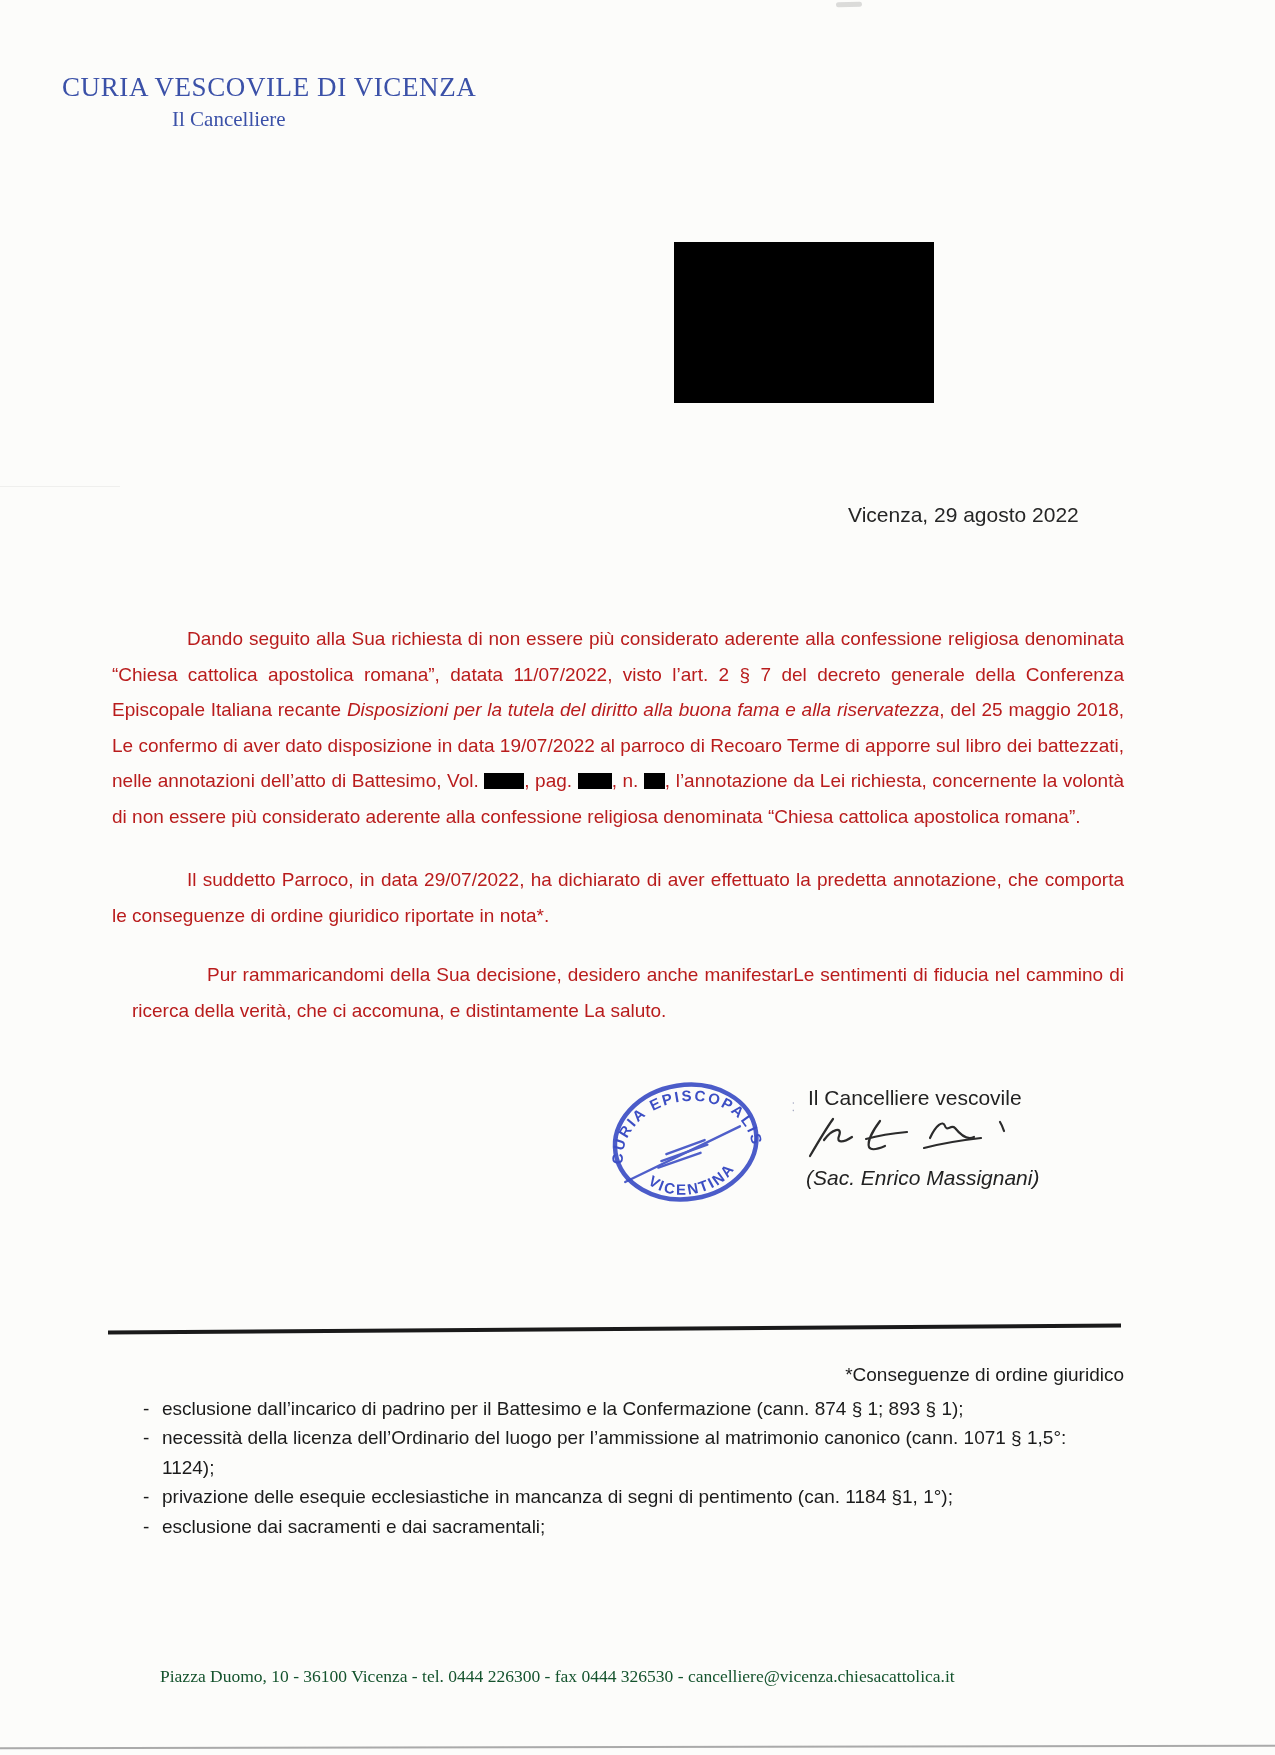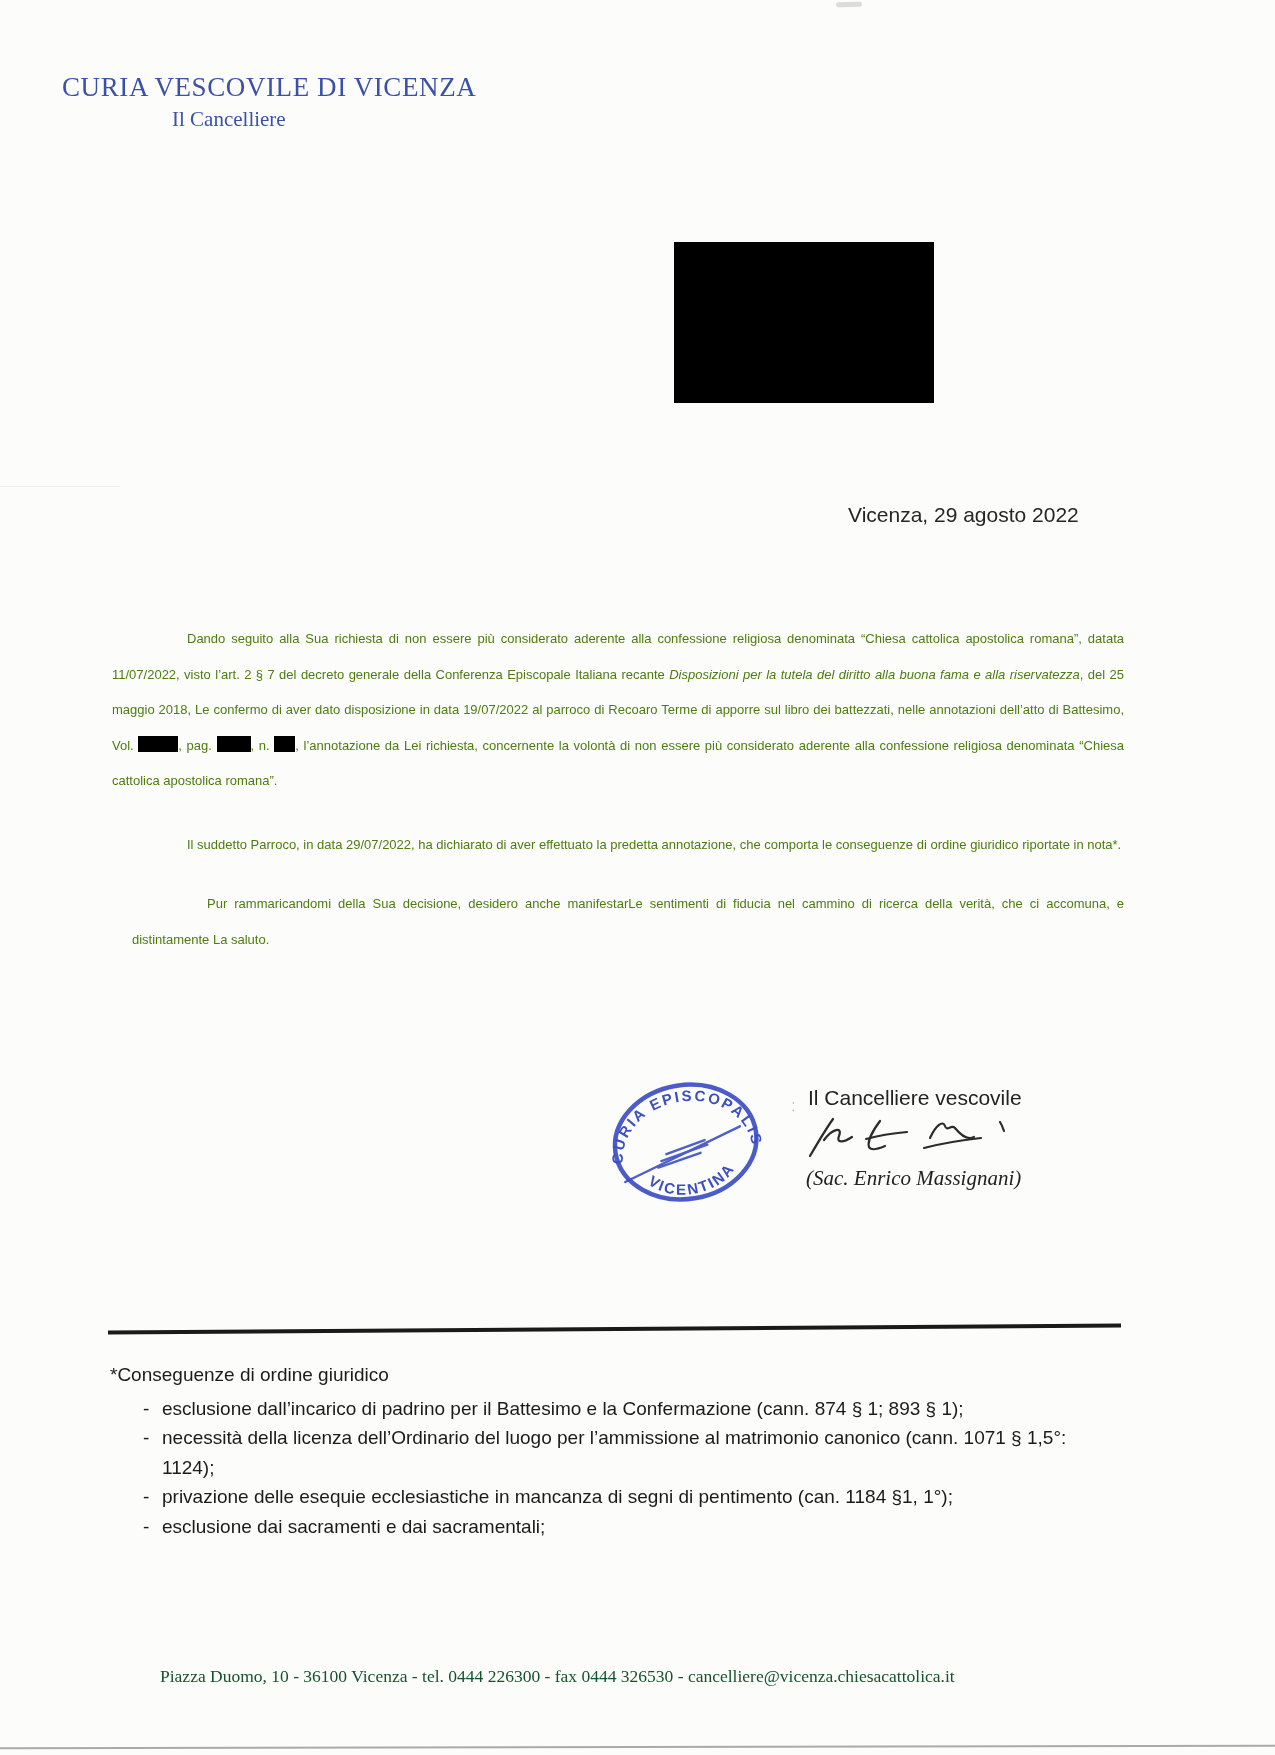--- a/index.html
+++ b/index.html
@@ -24,51 +24,51 @@
     margin-top:4px;padding-left:110px;
   }
   
   .redact-big{position:absolute;left:674px;top:242px;width:260px;height:161px;background:#000;}
   .redact-inline{display:inline-block;background:#000;height:16px;vertical-align:-2px;}
   
   .dateline{position:absolute;left:848px;top:503px;font-size:21px;color:#262626;}
   
   .body-text{
     position:absolute;left:112px;top:621px;width:1012px;
-    font-size:13px;line-height:35.5px;text-align:justify;color:#4d7c0f;
+    font-size:19px;line-height:35.5px;text-align:justify;color:#b91c1c;
   }
   .body-text p{margin:0;text-indent:75px;}
   .body-text p.p2{margin-top:28px;}
   .body-text p.p3{margin-top:24px;margin-left:20px;}
   .it{font-style:italic;}
   
   .stamp{
     position:absolute;left:608px;top:1078px;width:156px;height:132px;
     transform:rotate(-9deg);
   }
   .pre-title-mark{
     position:absolute;left:792px;top:1098px;width:7px;height:9px;
     color:#8a8fb0;font-size:12px;opacity:.75;
   }
   .sig-title{position:absolute;left:808px;top:1086px;font-size:21px;color:#222;}
   .sig-scribble{position:absolute;left:800px;top:1112px;width:230px;height:52px;}
   .sig-name{
     position:absolute;left:806px;top:1166px;
-    font-size:21px;font-style:italic;color:#222;font-family:Liberation Serif, serif;
+    font-size:21px;font-style:italic;color:#222;
   }
   
   .fn-sep{
     position:absolute;left:108px;top:1327px;width:1013px;height:4px;
     background:#1a1a1a;transform:rotate(-0.4deg);
   }
   .footnote{
     position:absolute;left:110px;top:1360px;width:1014px;
     font-size:19px;line-height:29.5px;color:#1b1b1b;
   }
-  .fn-title{margin:0;}
+  .fn-title{margin:0;text-align:right;}
   .fn-list{list-style:none;margin:4px;padding:0;}
   .fn-list li{position:relative;padding-left:48px;}
   .fn-list li::before{
     content:"-";position:absolute;left:29px;top:0;
   }
   
   .footer{
     position:absolute;left:160px;top:1666px;
     font-family:"Liberation Serif", serif;
     font-size:17.5px;color:#14532d;white-space:nowrap;

